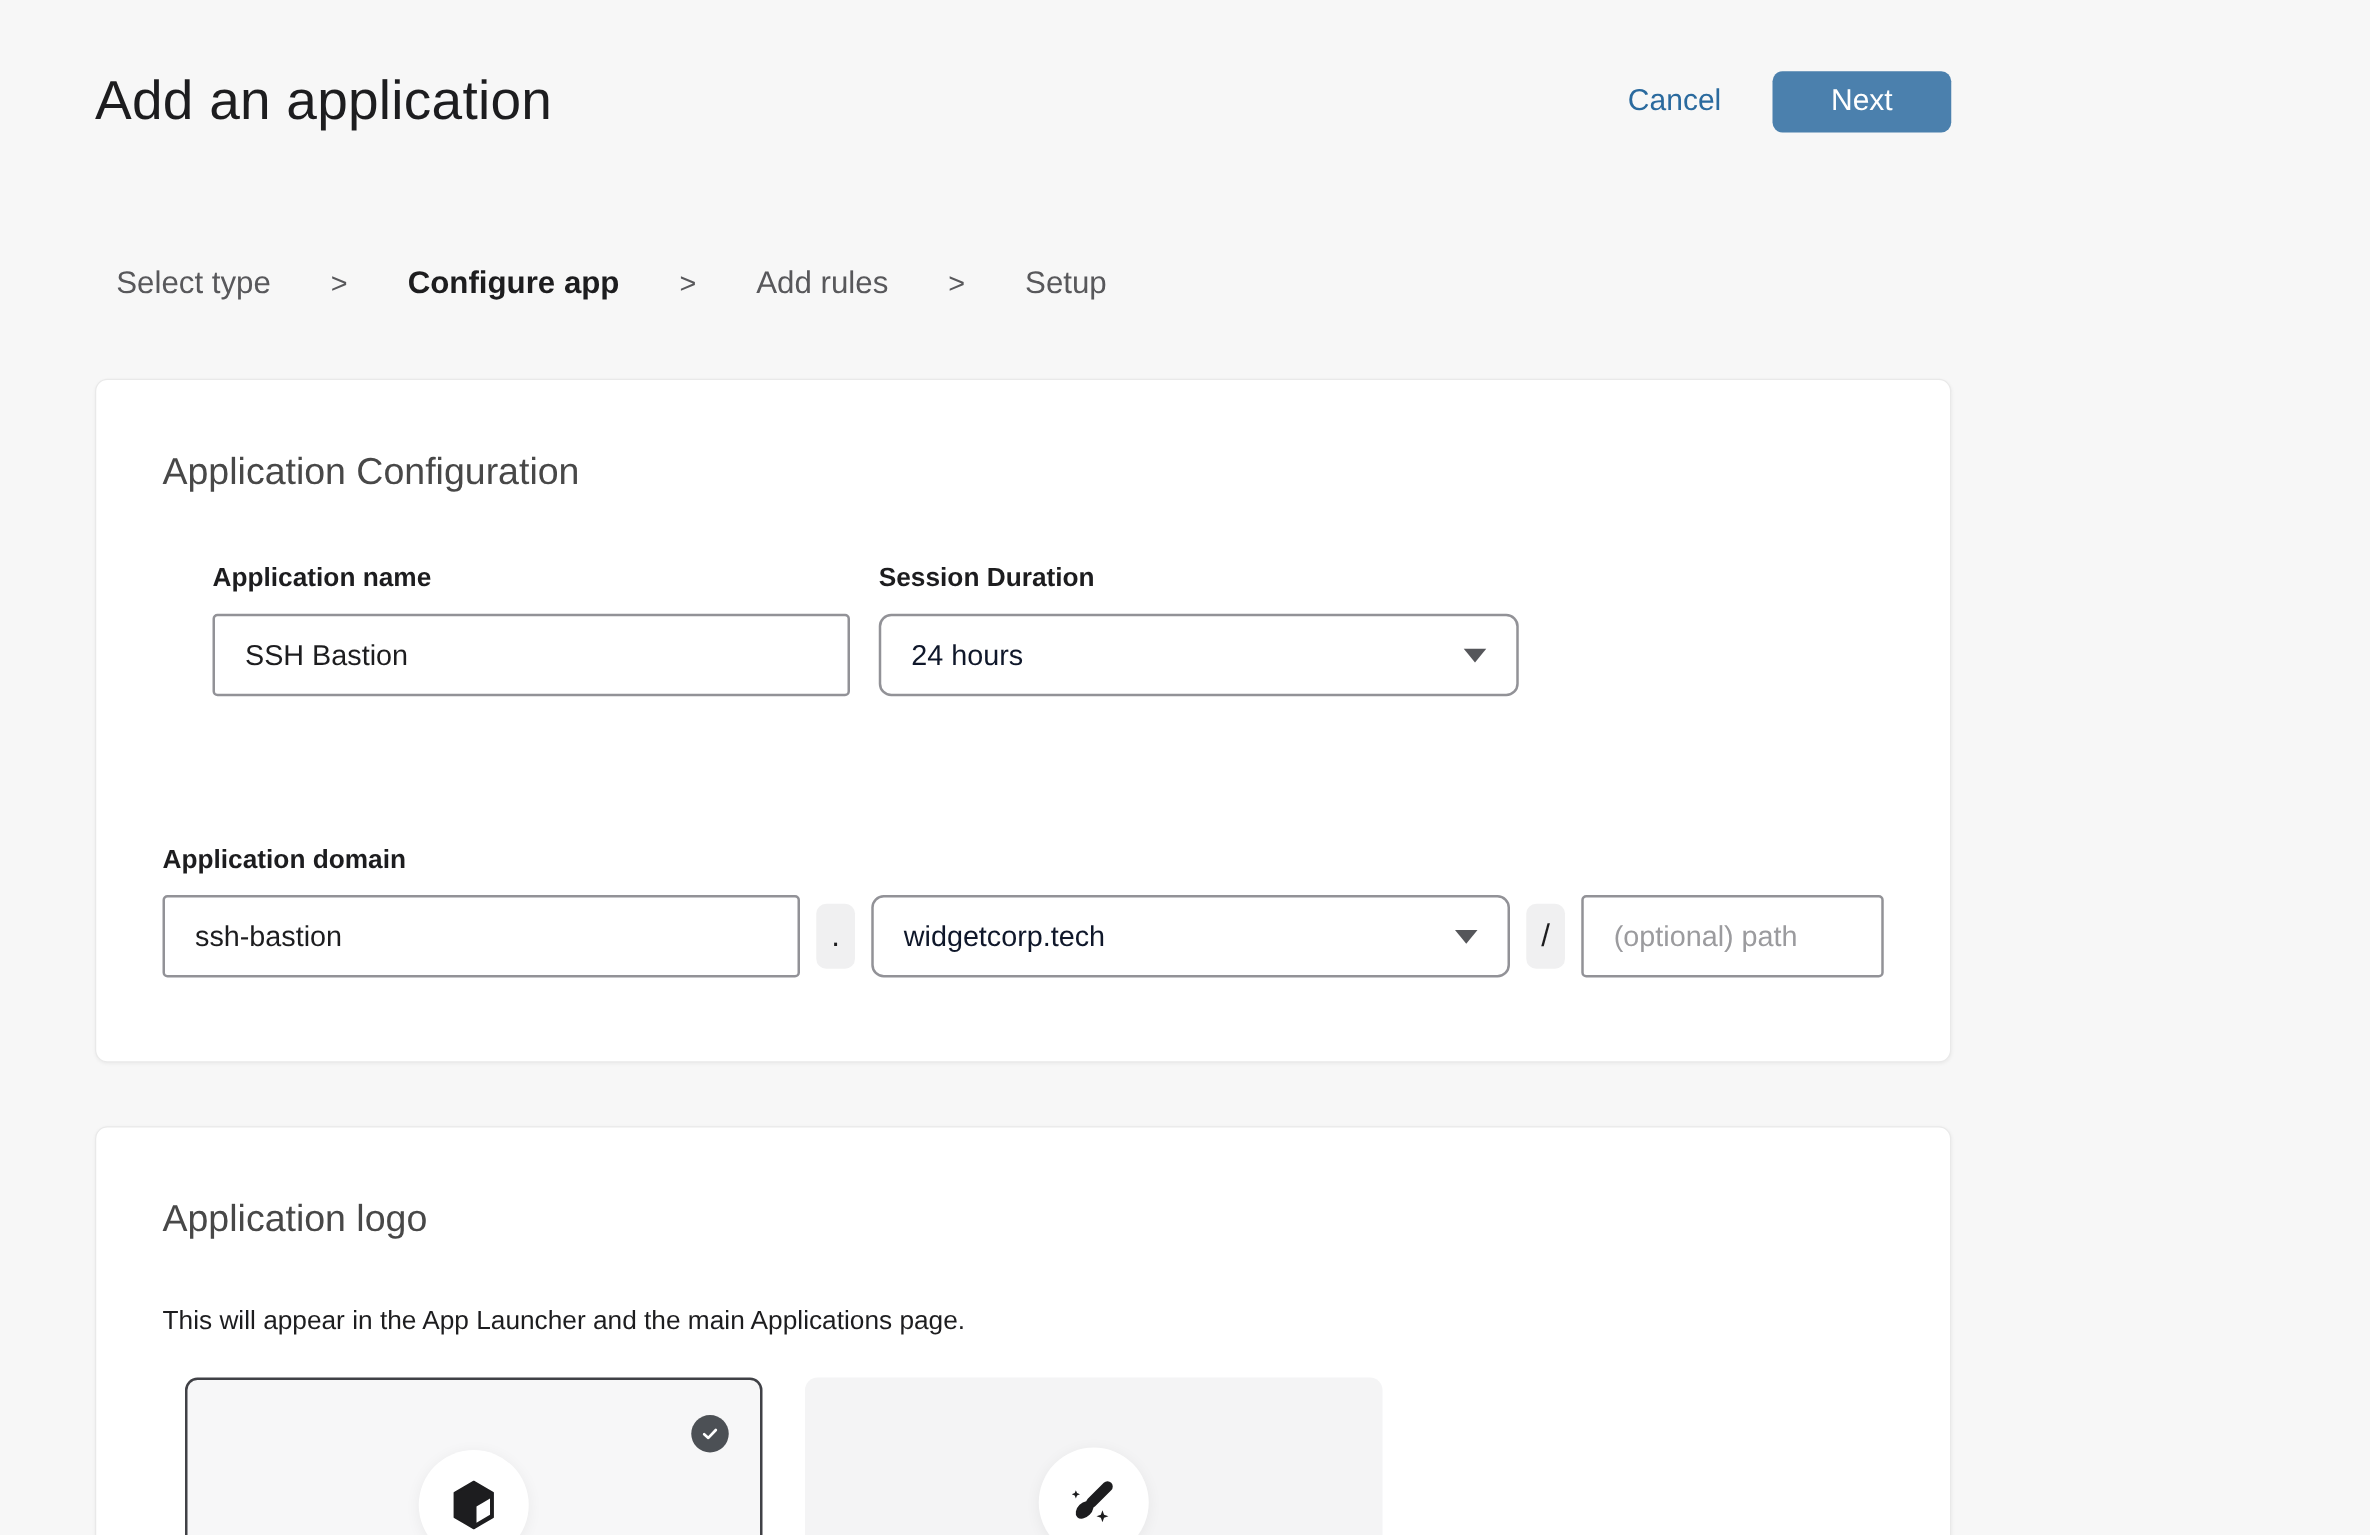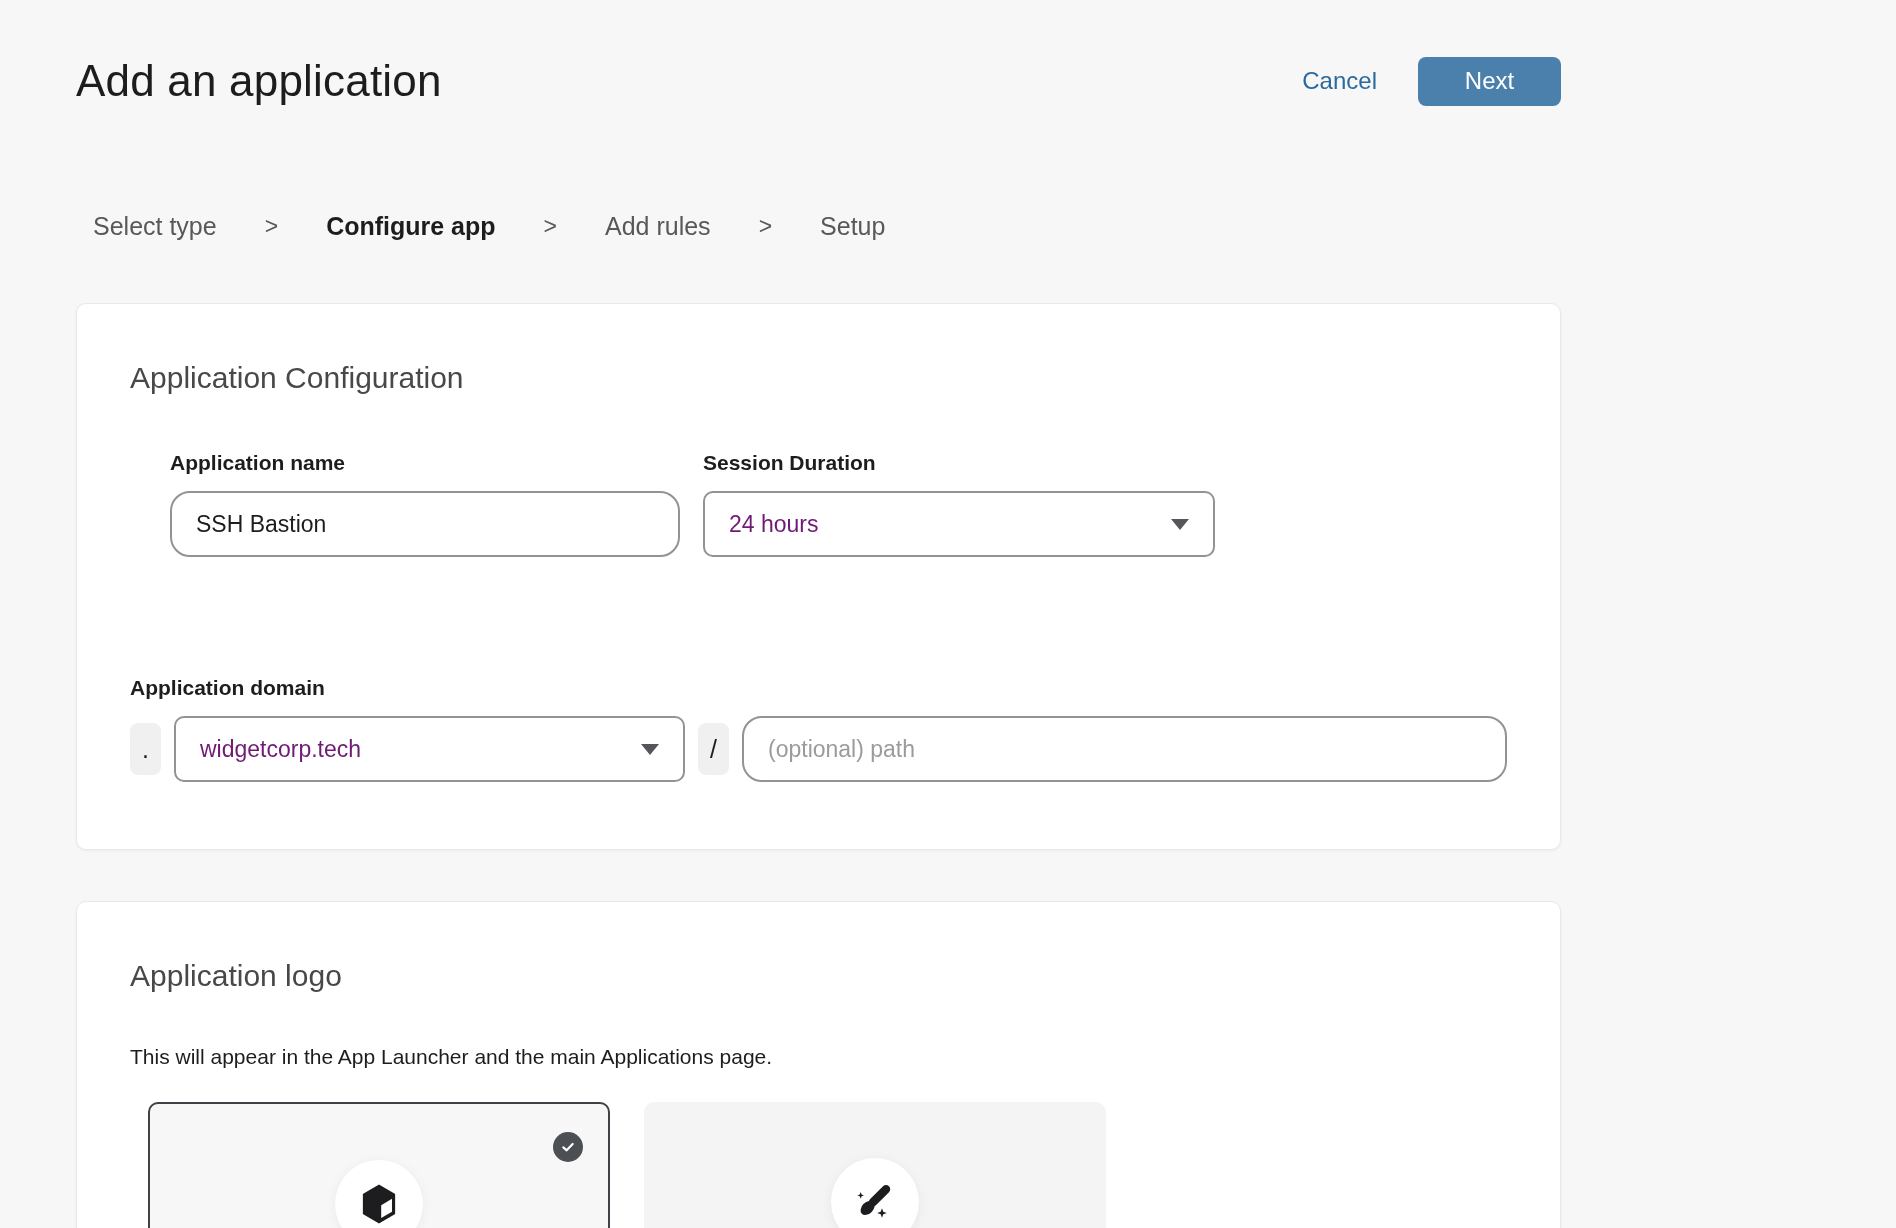--- a/index.html
+++ b/index.html
@@ -57,31 +57,31 @@
   
   .form-row1 { display: flex; gap: 23px; margin-top: 50px; margin-left: 40px; }
   .field-col-name    { width: 510px; }
   .field-col-session { width: 512px; }
   .field-label {
     display: block; font-size: 21px; font-weight: 700; color: #1d1d1f;
     margin-bottom: 14px; line-height: 29px;
   }
   .text-input {
     width: 100%; height: 66px;
-    border: 2px solid #929297; border-radius: 20px;
+    border: 2px solid #929297; border-radius: 4px;
     background: #fff; font-size: 23px; color: #1d1d1f;
     padding: 0 24px; font-family: "Liberation Sans", sans-serif;
     outline: none;
   }
   .text-input::placeholder { color: #9b9b9e; }
   .select-box {
     position: relative; width: 100%; height: 66px;
     border: 2px solid #929297; border-radius: 10px; background: #fff;
     display: flex; align-items: center;
-    font-size: 23px; color: #701a75;
+    font-size: 23px; color: #0f172a;
     padding: 0 56px 0 24px; cursor: pointer;
   }
   .chevron-down {
     position: absolute; right: 24px; top: 50%; margin-top: -5px;
     width: 0; height: 0;
     border-left: 9px solid transparent; border-right: 9px solid transparent;
     border-top: 11px solid #55565a;
   }
 
   .domain-section { margin-top: 116px; }
@@ -153,20 +153,21 @@
         <div class="select-box">
           <span>24 hours</span>
           <span class="chevron-down"></span>
         </div>
       </div>
     </div>
 
     <div class="domain-section">
       <label class="field-label">Application domain</label>
       <div class="domain-row">
+        <input class="text-input domain-sub" type="text" value="ssh-bastion" style="">
         <span class="sep-chip">.</span>
         <div class="select-box domain-select">
           <span>widgetcorp.tech</span>
           <span class="chevron-down"></span>
         </div>
         <span class="sep-chip">/</span>
         <input class="text-input path-input" type="text" placeholder="(optional) path" style="">
       </div>
     </div>
   </div>

